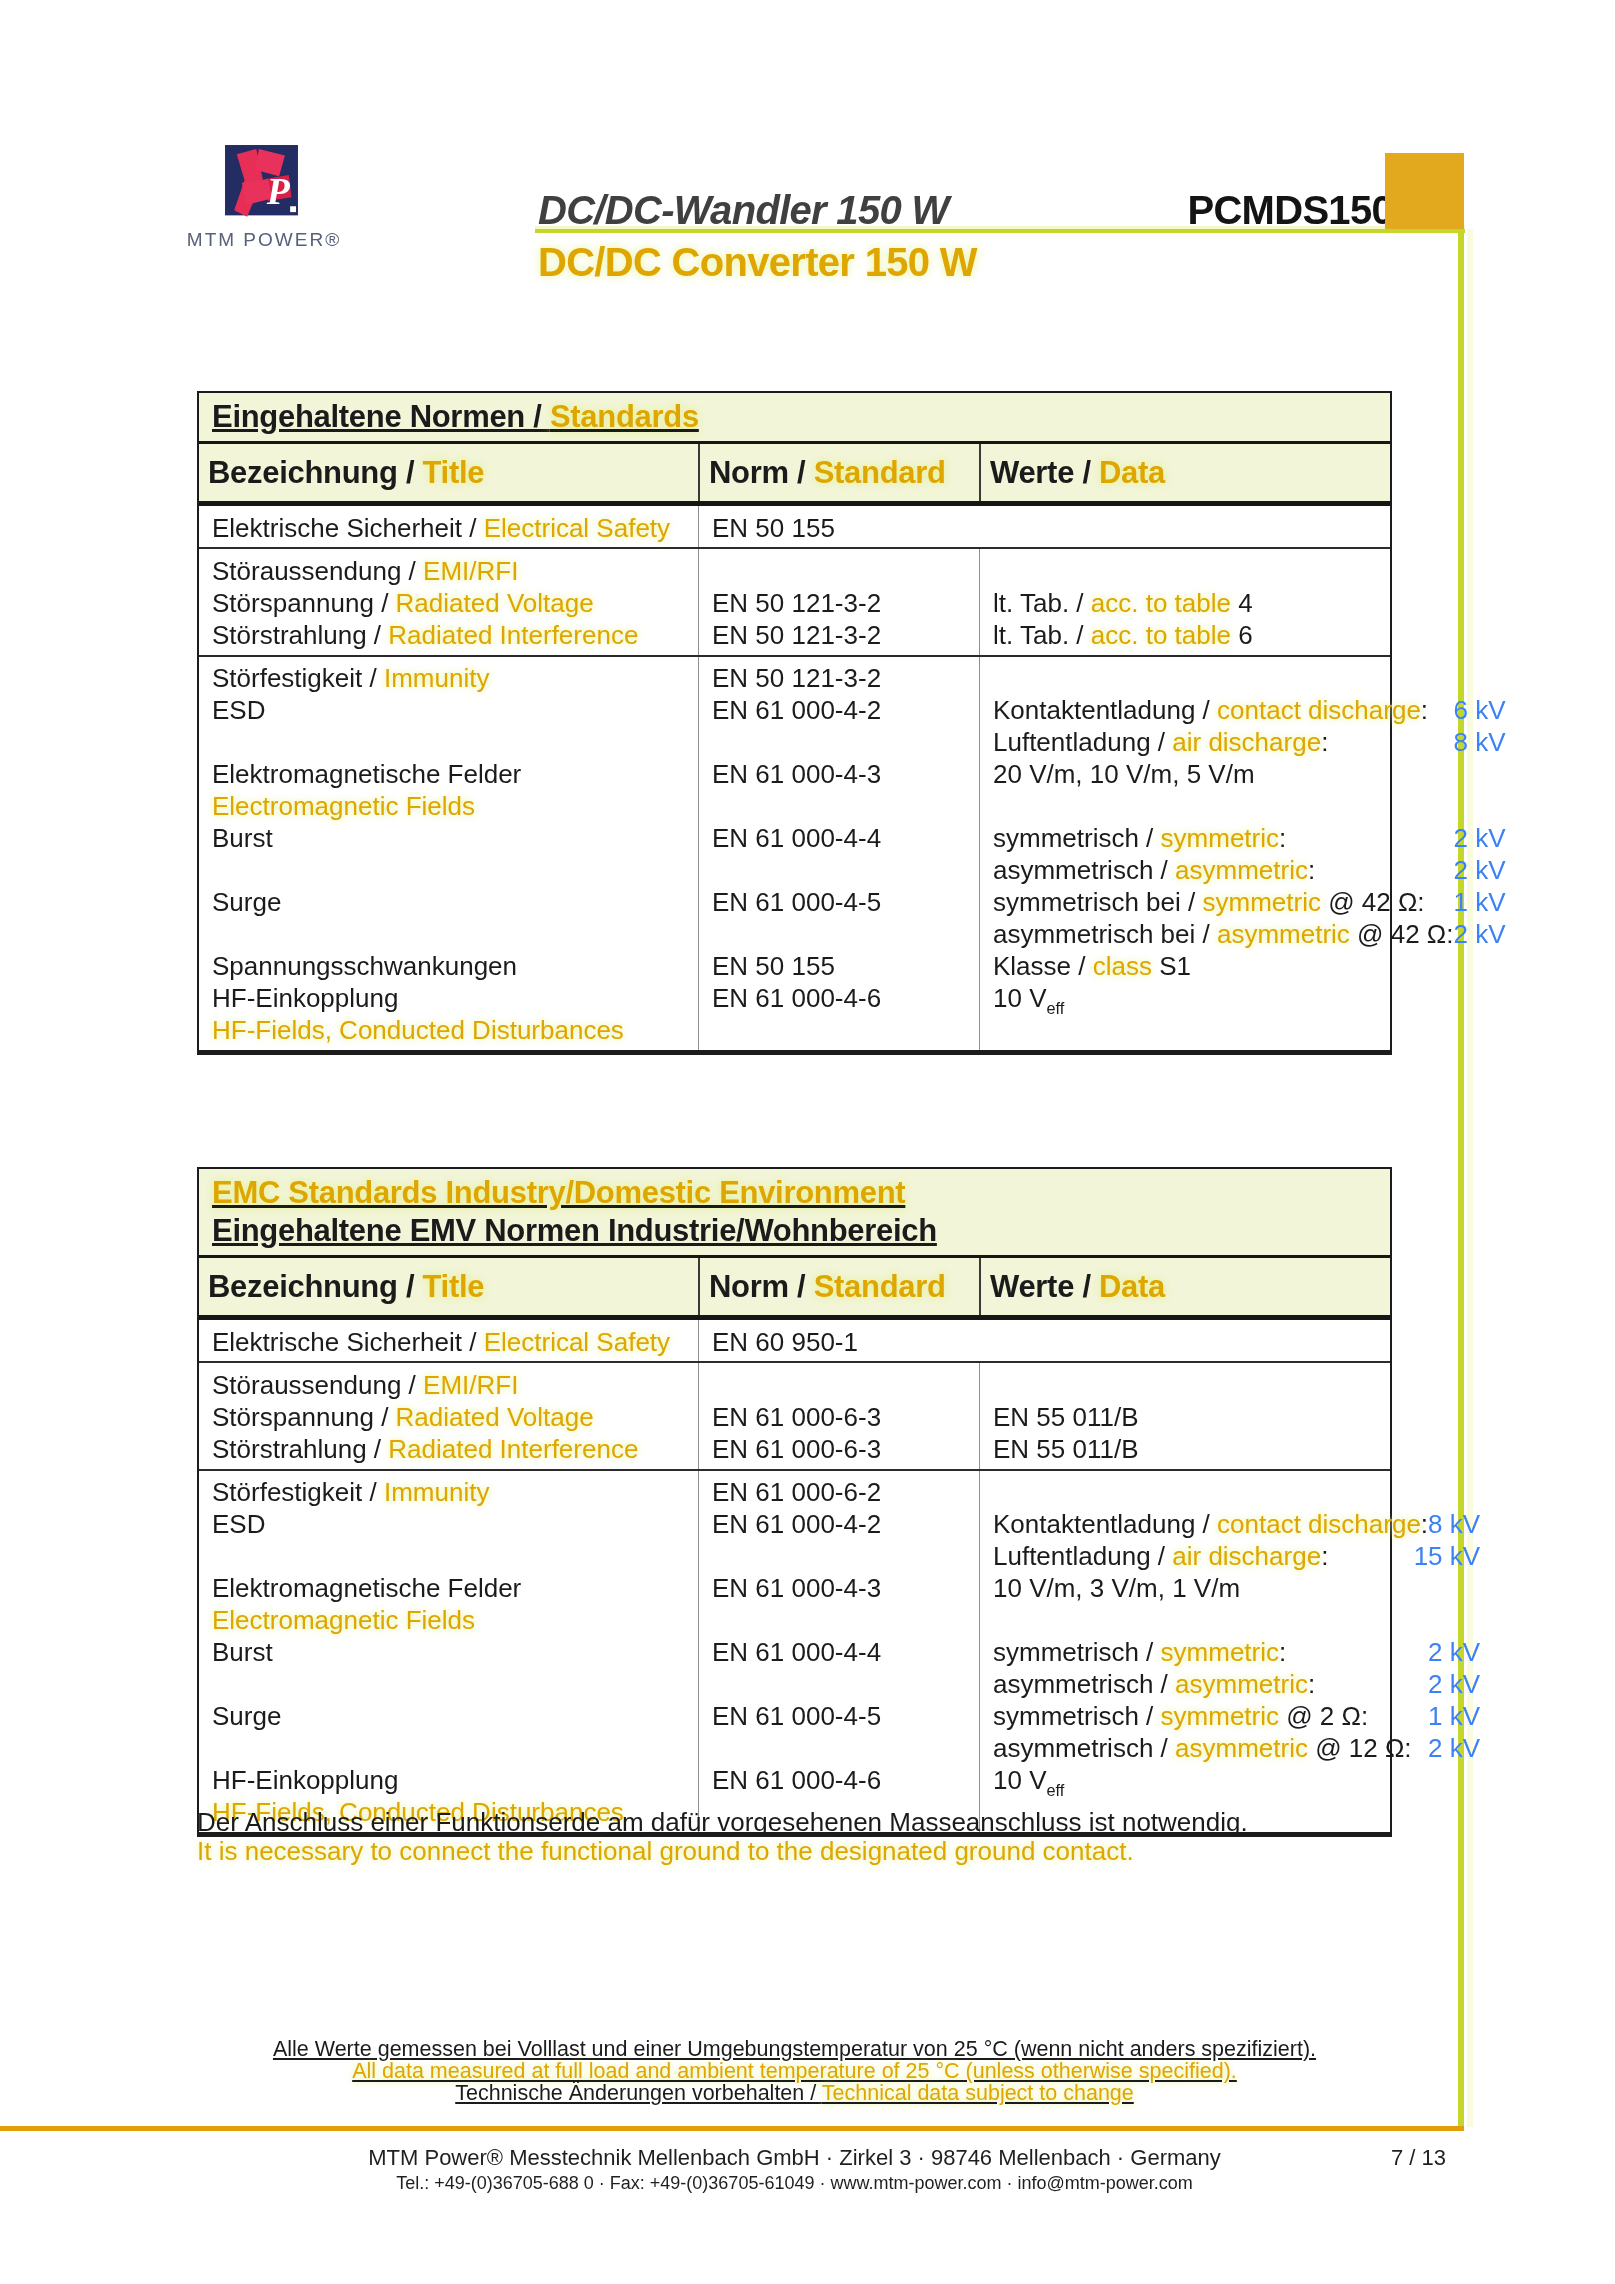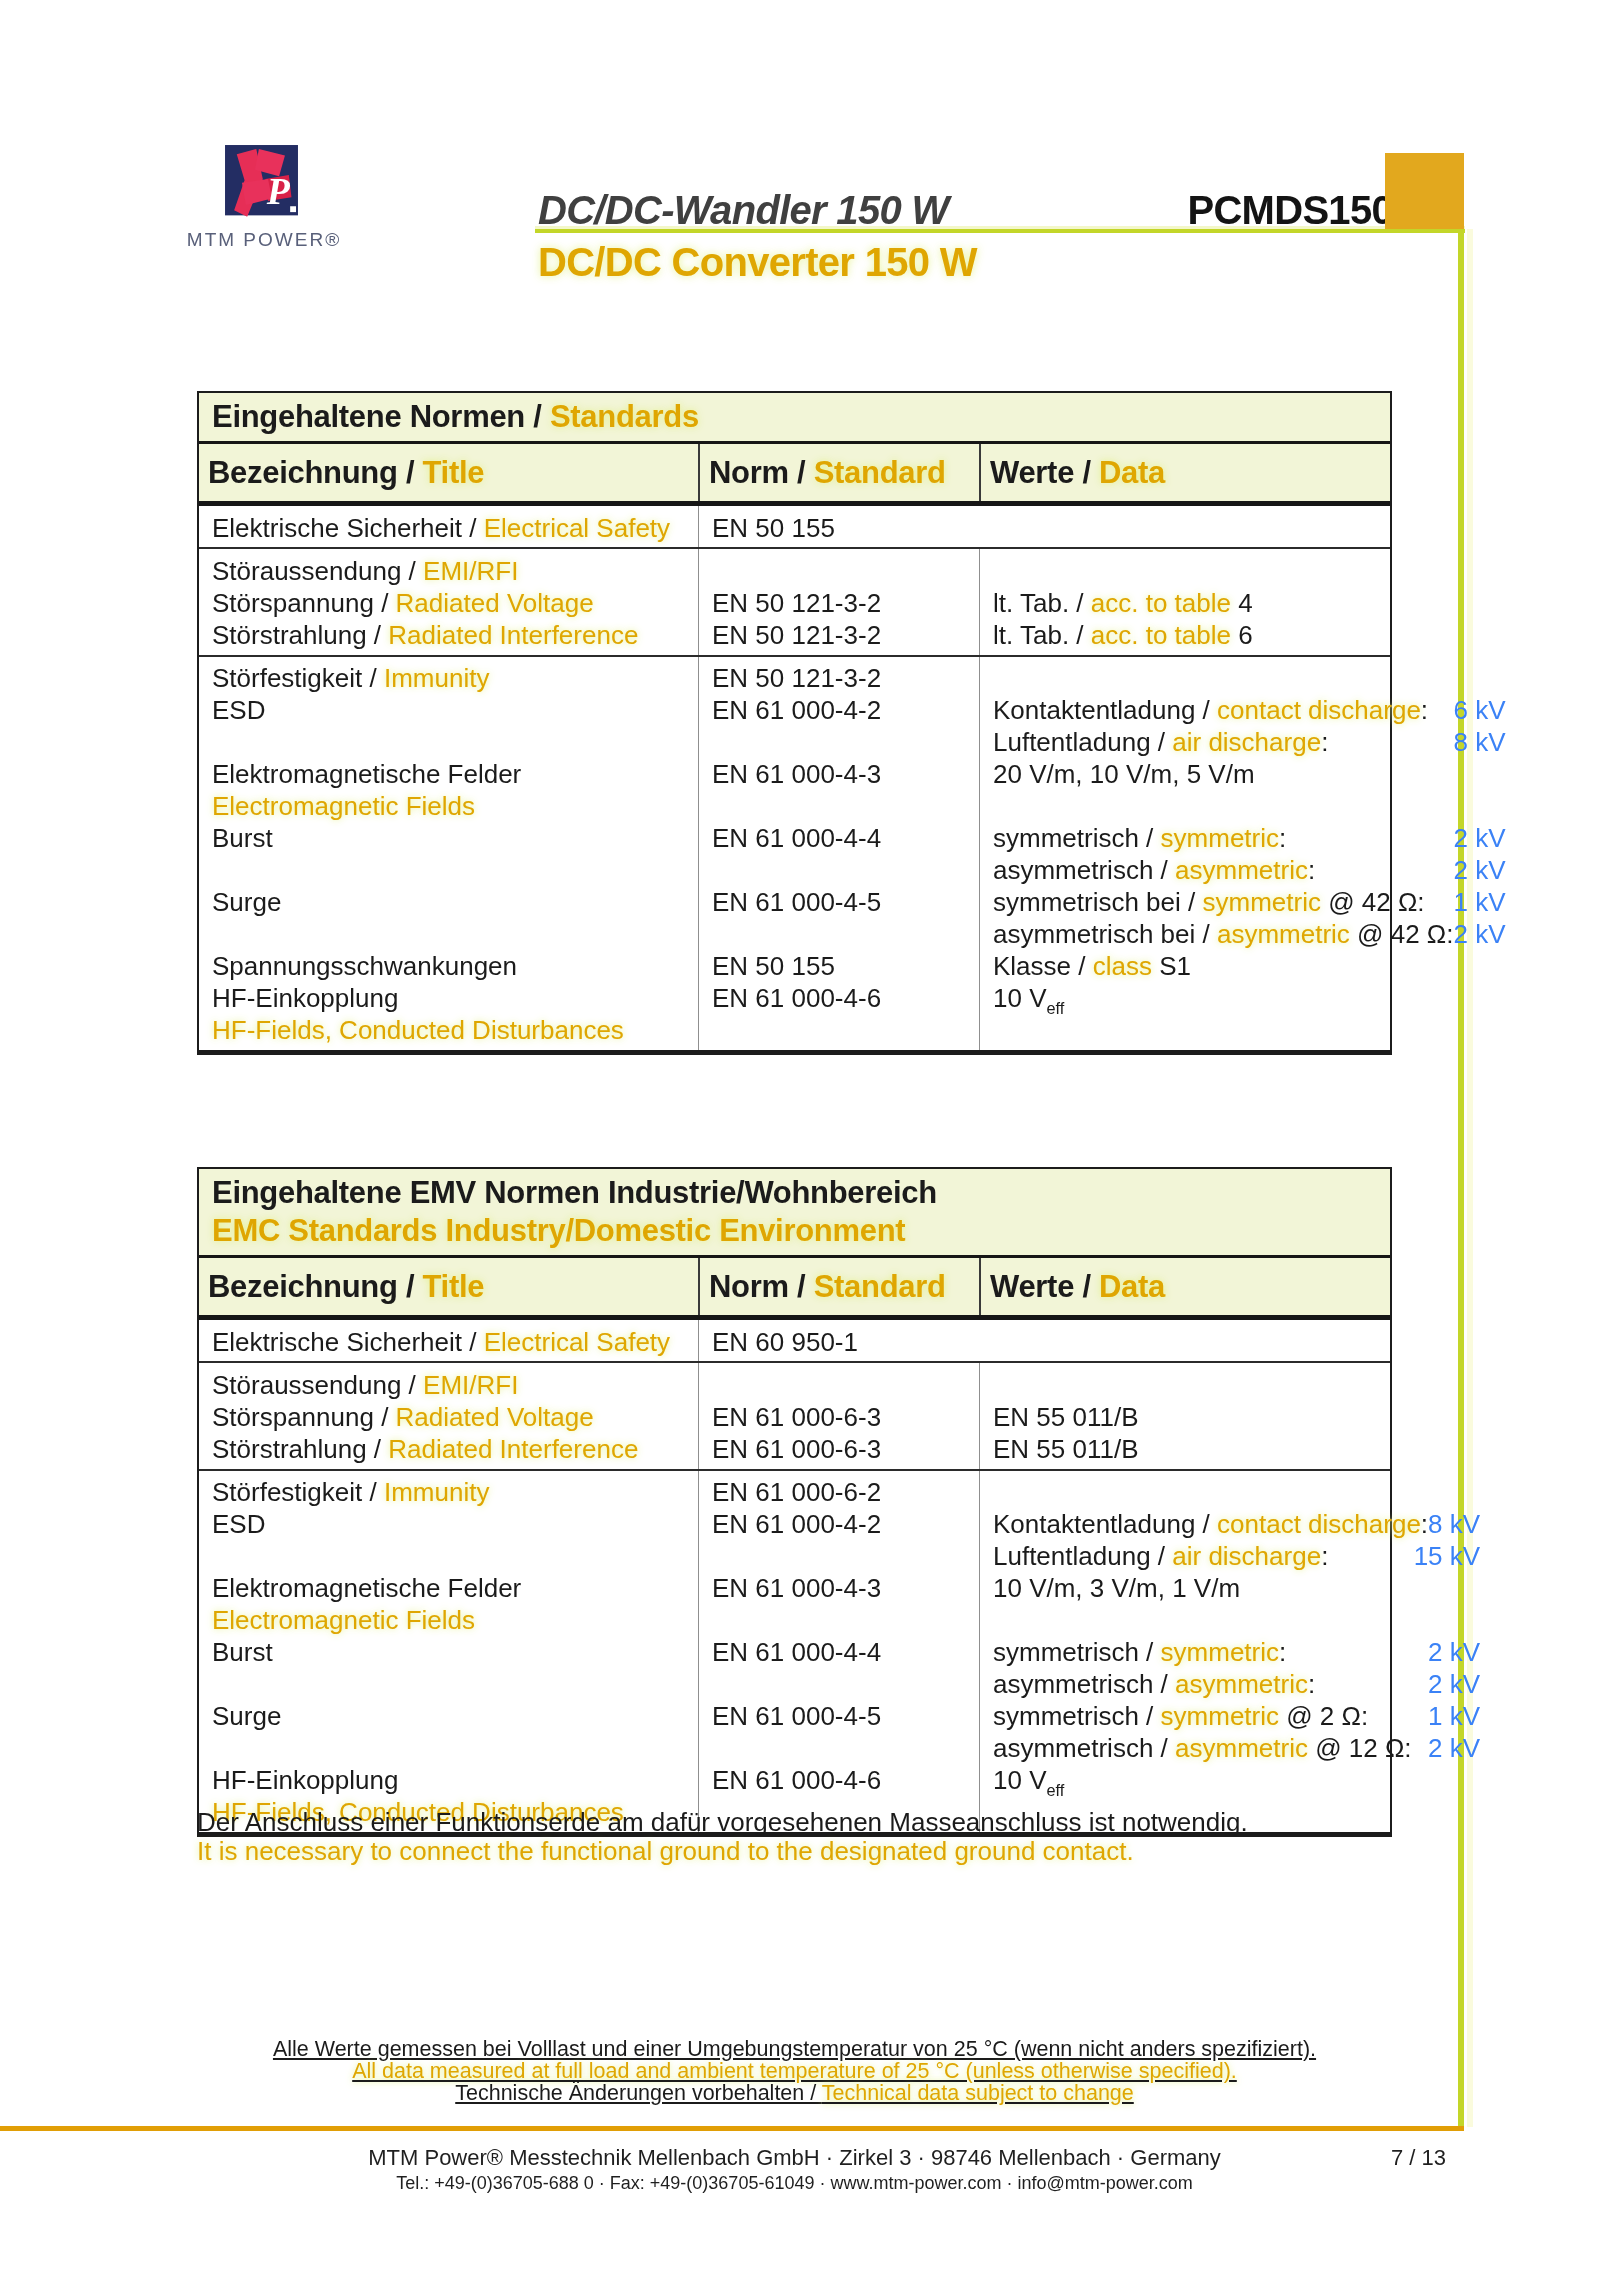--- a/index.html
+++ b/index.html
@@ -23,21 +23,21 @@
   .gold-block{position:absolute;left:1385px;top:153px;width:79px;height:76px;background:var(--gold);}
   .v-line{position:absolute;left:1458px;top:229px;width:5.9px;height:1898px;
           background:var(--green);box-shadow:9px 0 0 rgba(244,246,180,.45);}
 
   
   .dtable{position:absolute;left:197px;width:1195px;box-sizing:border-box;background:#fff;
           border:2px solid #1c1c1c;border-bottom-width:5.2px;}
   .pos-t1{top:391px;}
   .pos-t2{top:1167px;}
   .t-title{background:var(--band);border-bottom:3.9px solid #161616;
-           padding:5.2px 0 5.2px 13px;font-weight:bold;font-size:31px;letter-spacing:-0.3px;}
+           padding:5.2px 0 5.2px 13px;font-weight:bold;font-size:31px;letter-spacing:-0.3px;text-decoration:underline;}
   .t-title .tl{line-height:38px;white-space:nowrap;}
   .t-head{display:grid;grid-template-columns:499px 281px 1fr;background:var(--band);
           border-bottom:5.2px solid #161616;font-weight:bold;font-size:31px;letter-spacing:-0.3px;}
   .h-cell{line-height:57px;padding-left:9px;white-space:nowrap;}
   .h-cell.c2,.h-cell.c3{border-left:2px solid #3a3a3a;}
   .g-row{display:grid;grid-template-columns:499px 281px 1fr;}
   .g-row + .g-row{border-top:2.6px solid #2b2b2b;}
   .cell{padding:5.2px 0 3.9px 13px;box-sizing:border-box;}
   .cell.c2,.cell.c3{border-left:1.3px solid #8f8f8f;}
   .g-row.merged .cell.c3{border-left:none;}
@@ -267,22 +267,22 @@
             <span class="lwrap"><span class="sg-de">10 V</span><sub class="eff sg-de">eff</sub></span>
           </div>
           <div class="ln">
             <span class="lwrap"></span>
           </div>
         </div>
       </div>
     </div>
   <div id="table2" class="dtable pos-t2">
       <div class="t-title">
+        <div class="tl"><span class="sg-en">EMC Standards Industry/Domestic Environment</span></div>
         <div class="tl"><span class="sg-de">Eingehaltene EMV Normen Industrie/Wohnbereich</span></div>
-        <div class="tl"><span class="sg-en">EMC Standards Industry/Domestic Environment</span></div>
       </div>
       <div class="t-head">
         <div class="h-cell c1"><span class="sg-de">Bezeichnung / </span><span class="sg-en">Title</span></div>
         <div class="h-cell c2"><span class="sg-de">Norm / </span><span class="sg-en">Standard</span></div>
         <div class="h-cell c3"><span class="sg-de">Werte / </span><span class="sg-en">Data</span></div>
       </div>
       <div class="g-row merged">
         <div class="cell c1">
           <div class="ln">
             <span class="lwrap"><span class="sg-de">Elektrische Sicherheit / </span><span class="sg-en">Electrical Safety</span></span>

